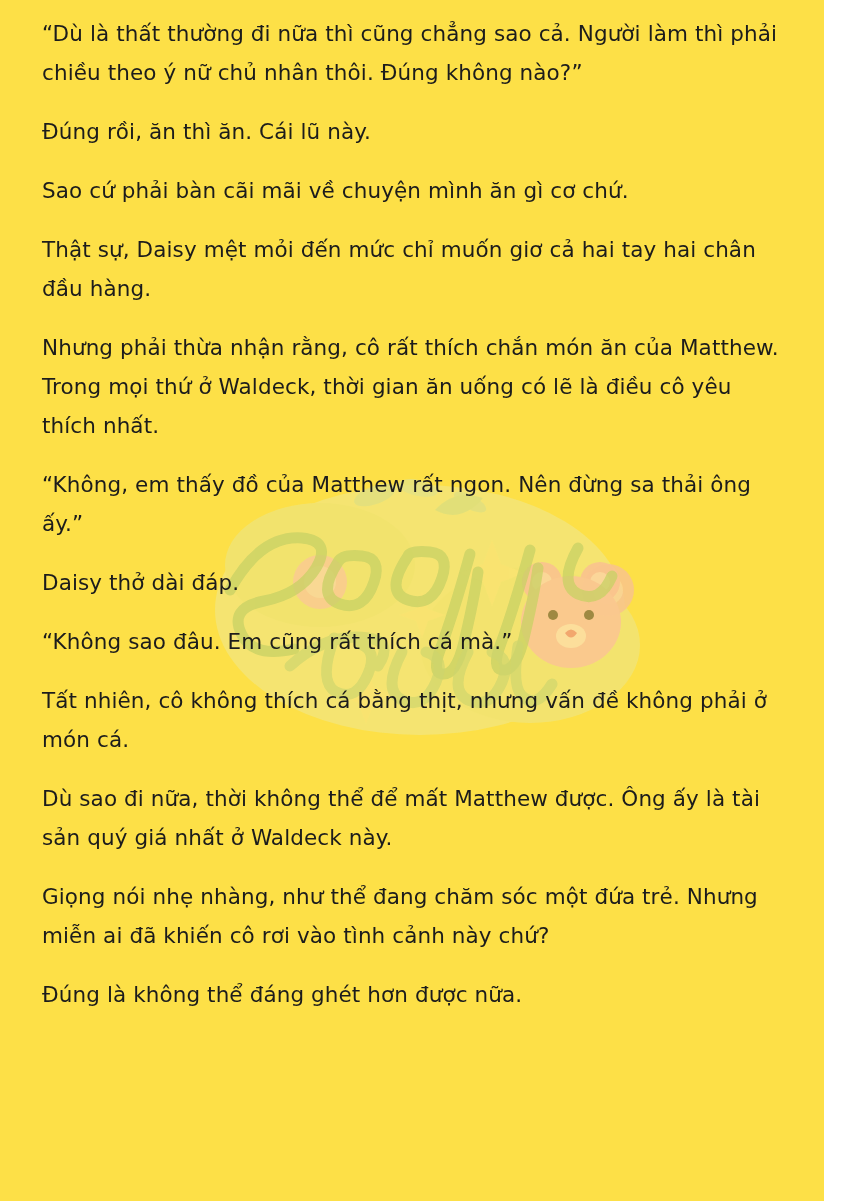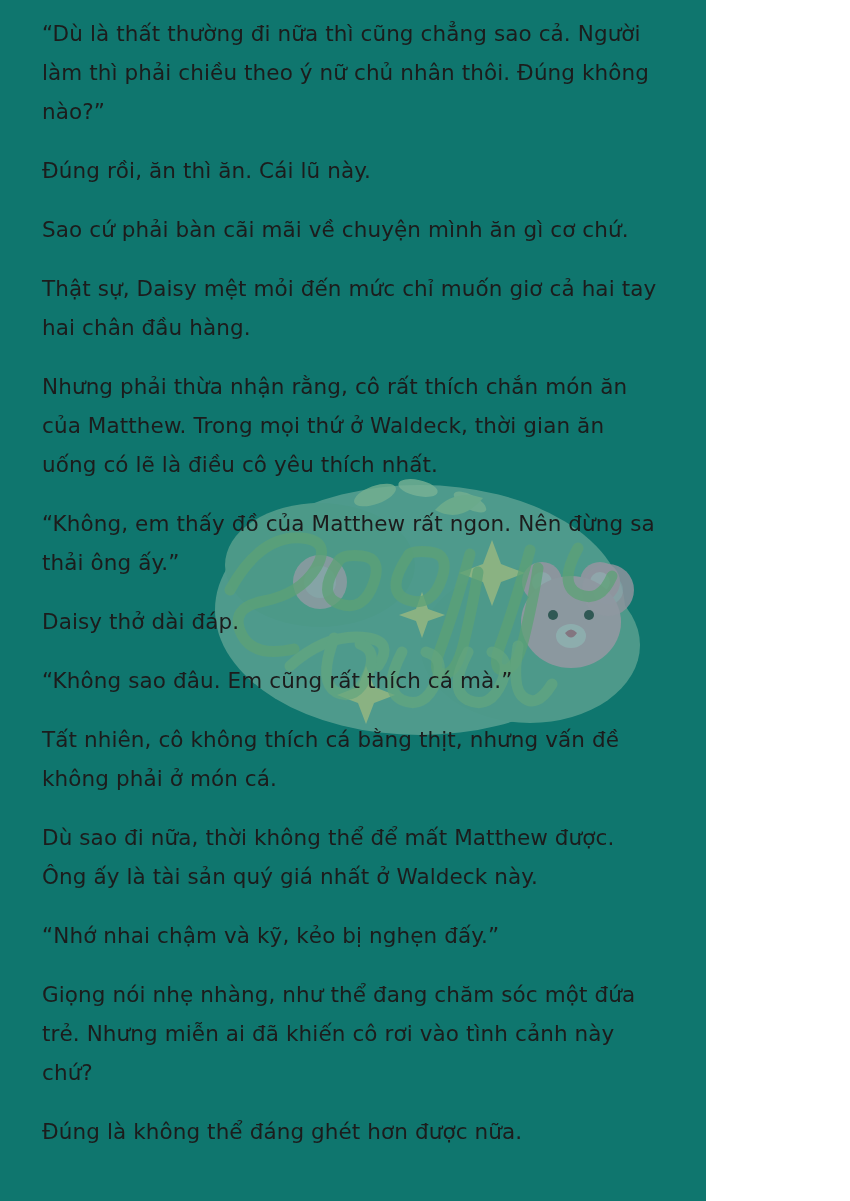--- a/index.html
+++ b/index.html
@@ -10,23 +10,23 @@
   body {
     width: 850px;
     height: 1201px;
     font-family: "DejaVu Sans", sans-serif;
     color: #1b1b1b;
     position: relative;
     overflow: hidden;
   }
   #page {
     position: relative;
-    width: 706px;
+    width: 824px;
     height: 1201px;
-    background: #0f766e;
+    background: #fde047;
   }
 
   
   #watermark {
     position: absolute;
     left: 170px;
     top: 470px;
     width: 520px;
     height: 290px;
     pointer-events: none;
@@ -127,18 +127,17 @@
     <p class="para">“Dù là thất thường đi nữa thì cũng chẳng sao cả. Người làm thì phải chiều theo ý nữ chủ nhân thôi. Đúng không nào?”</p>
     <p class="para">Đúng rồi, ăn thì ăn. Cái lũ này.</p>
     <p class="para">Sao cứ phải bàn cãi mãi về chuyện mình ăn gì cơ chứ.</p>
     <p class="para">Thật sự, Daisy mệt mỏi đến mức chỉ muốn giơ cả hai tay hai chân đầu hàng.</p>
     <p class="para">Nhưng phải thừa nhận rằng, cô rất thích chắn món ăn của Matthew. Trong mọi thứ ở Waldeck, thời gian ăn uống có lẽ là điều cô yêu thích nhất.</p>
     <p class="para">“Không, em thấy đồ của Matthew rất ngon. Nên đừng sa thải ông ấy.”</p>
     <p class="para">Daisy thở dài đáp.</p>
     <p class="para">“Không sao đâu. Em cũng rất thích cá mà.”</p>
     <p class="para">Tất nhiên, cô không thích cá bằng thịt, nhưng vấn đề không phải ở món cá.</p>
     <p class="para">Dù sao đi nữa, thời không thể để mất Matthew được. Ông ấy là tài sản quý giá nhất ở Waldeck này.</p>
-    <p class="para">“Nhớ nhai chậm và kỹ, kẻo bị nghẹn đấy.”</p>
     <p class="para">Giọng nói nhẹ nhàng, như thể đang chăm sóc một đứa trẻ. Nhưng miễn ai đã khiến cô rơi vào tình cảnh này chứ?</p>
     <p class="para">Đúng là không thể đáng ghét hơn được nữa.</p>
   </div>
 
 </div>
 
 </body></html>

